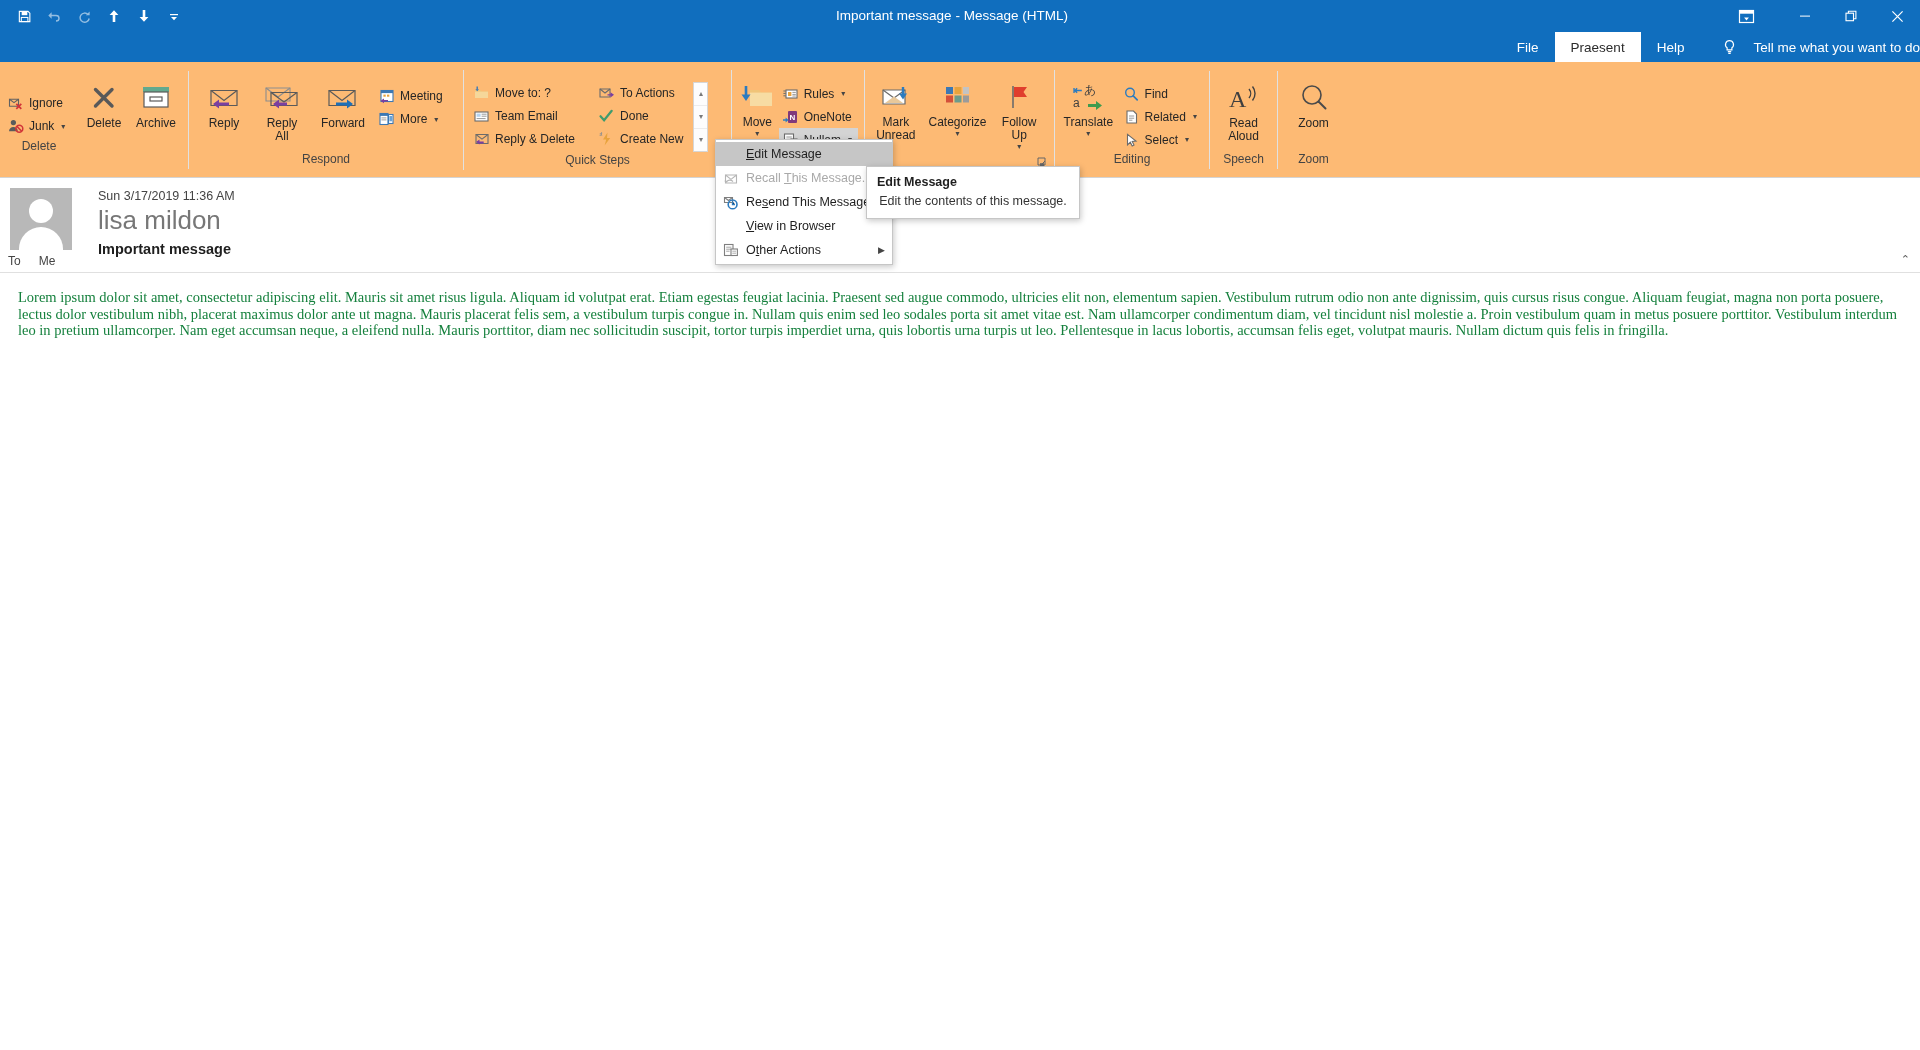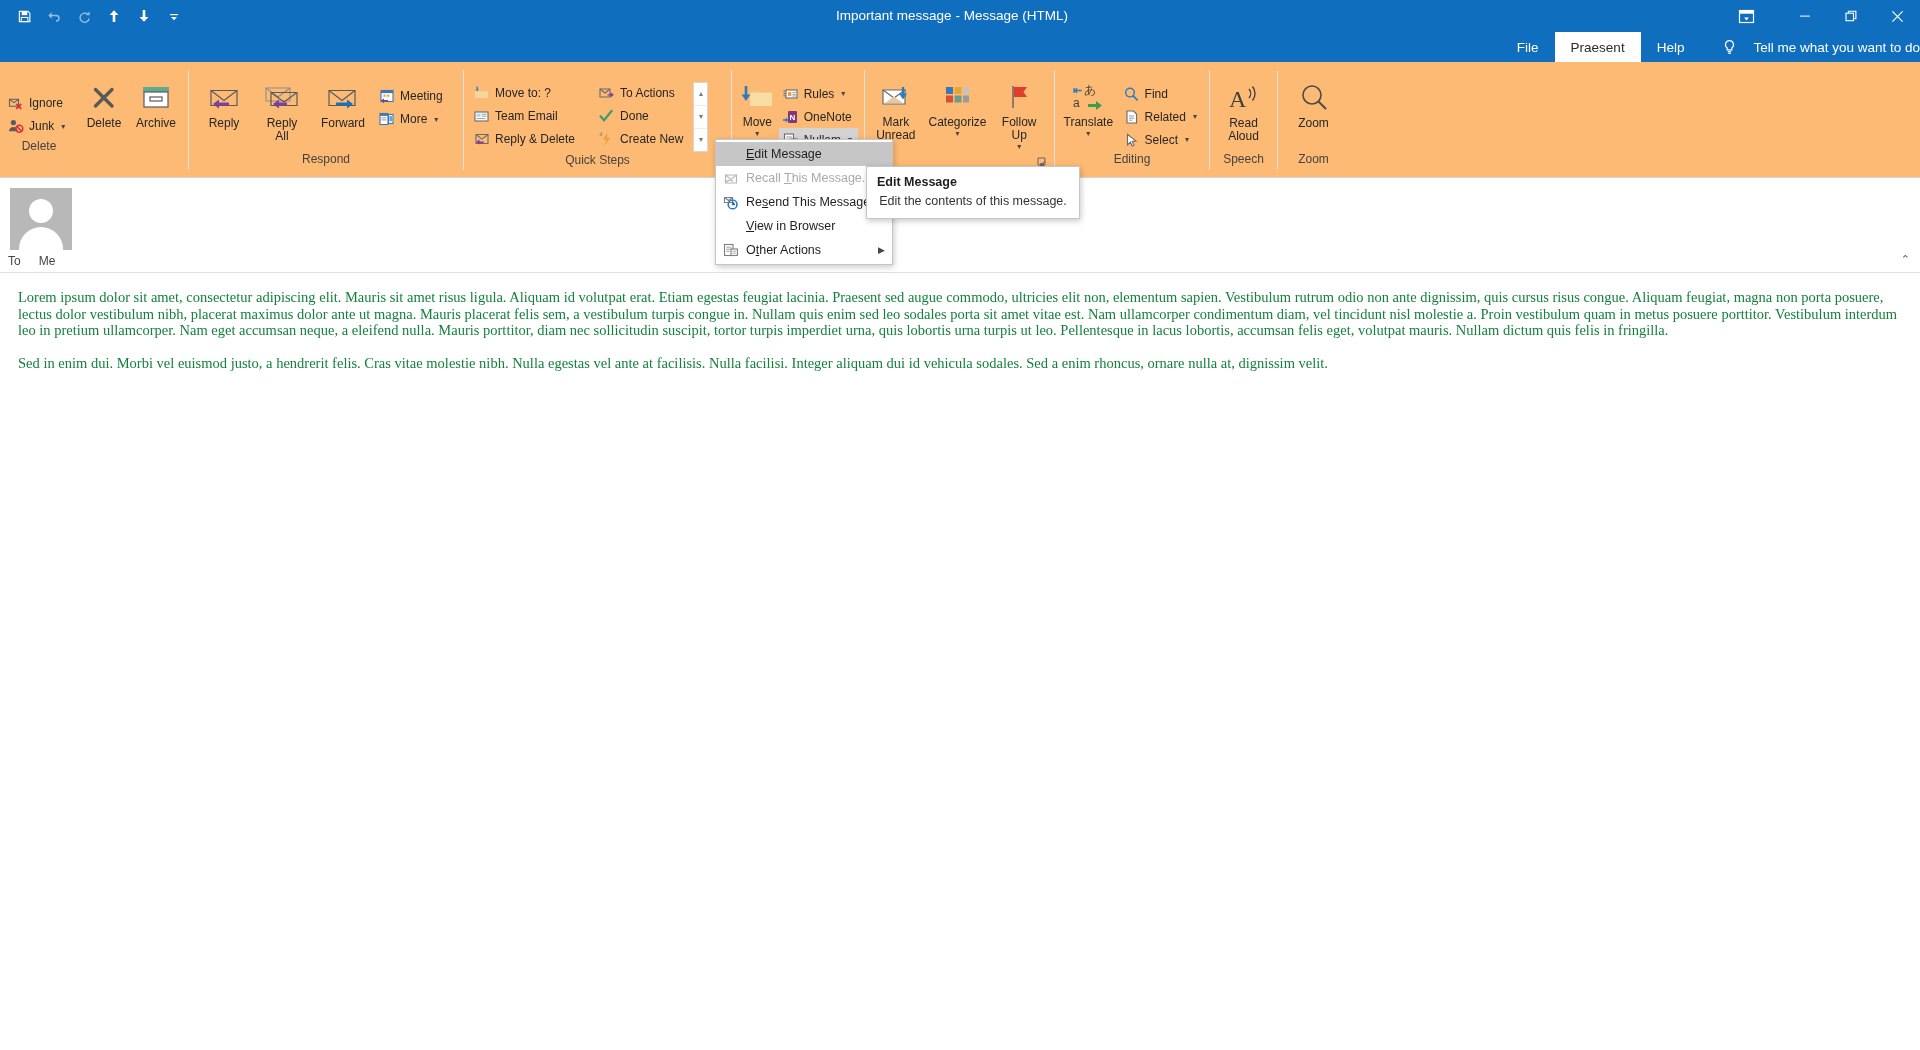--- a/index.html
+++ b/index.html
@@ -781,23 +781,27 @@
 <div class="tooltip" style="left:866px; top:166px;">
   <div class="tt-title">Edit Message</div>
   <div class="tt-body">Edit the contents of this message.</div>
 </div>
 
 <div class="msg-header">
   <div class="avatar">
     <div class="head"></div>
     <div class="body"></div>
   </div>
+  <div class="hdr-right">
+    <div class="hdr-date">Sun 3/17/2019 11:36 AM</div>
+    <div class="hdr-from">lisa mildon</div>
+    <div class="hdr-subject">Important message</div>
+  </div>
   <div class="hdr-to">
     <span>To</span>
     <span>Me</span>
   </div>
   <div class="collapse-arrow">⌃</div>
 </div>
 
 <div class="msg-body">
   <p>Lorem ipsum dolor sit amet, consectetur adipiscing elit. Mauris sit amet risus ligula. Aliquam id volutpat erat. Etiam egestas feugiat lacinia. Praesent sed augue commodo, ultricies elit non, elementum sapien. Vestibulum rutrum odio non ante dignissim, quis cursus risus congue. Aliquam feugiat, magna non porta posuere, lectus dolor vestibulum nibh, placerat maximus dolor ante ut magna. Mauris placerat felis sem, a vestibulum turpis congue in. Nullam quis enim sed leo sodales porta sit amet vitae est. Nam ullamcorper condimentum diam, vel tincidunt nisl molestie a. Proin vestibulum quam in metus posuere porttitor. Vestibulum interdum leo in pretium ullamcorper. Nam eget accumsan neque, a eleifend nulla. Mauris porttitor, diam nec sollicitudin suscipit, tortor turpis imperdiet urna, quis lobortis urna turpis ut leo. Pellentesque in lacus lobortis, accumsan felis eget, volutpat mauris. Nullam dictum quis felis in fringilla.</p>
-  <p>Sed in enim dui. Morbi vel euismod justo, a hendrerit felis. Cras vitae molestie nibh. Nulla egestas vel ante at facilisis. Nulla facilisi. Integer aliquam dui id vehicula sodales. Sed a enim rhoncus, ornare nulla at, dignissim velit.</p>
 </div>
 
 </body></html>

